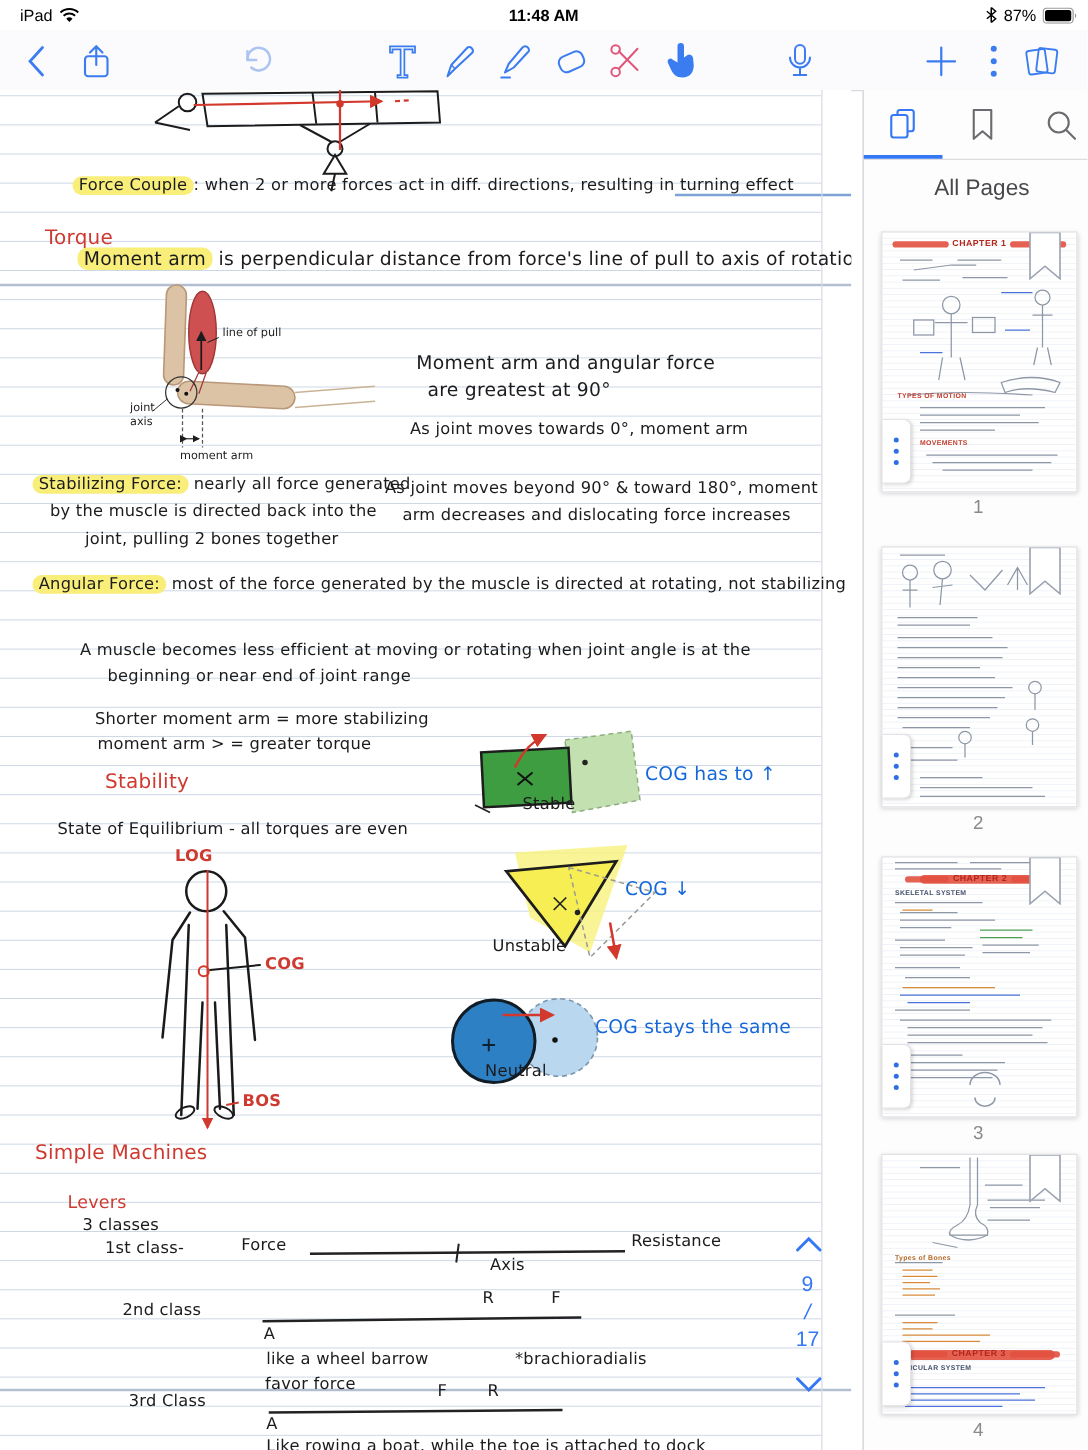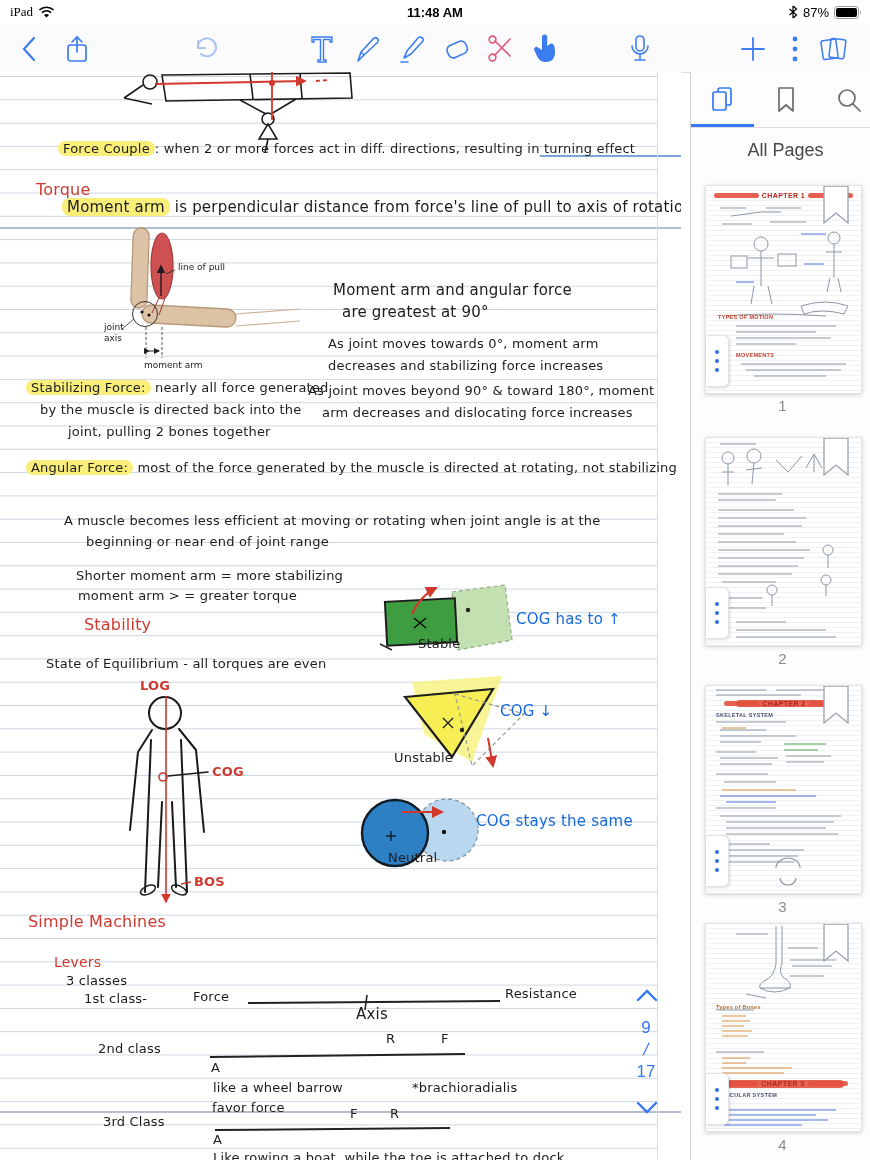--- a/index.html
+++ b/index.html
@@ -1,21 +1,21 @@
 <!DOCTYPE html>
 <html><head>
 <meta charset="utf-8">
 <style>
   html,body{margin:0;padding:0;}
   body{width:870px;height:1160px;position:relative;background:#fff;overflow:hidden;
        font-family:"Liberation Sans",sans-serif;-webkit-font-smoothing:antialiased;}
   
   .statusbar{position:absolute;left:0;top:0;width:870px;height:24px;background:#fff;
     display:flex;align-items:center;justify-content:space-between;font-size:13px;color:#000;}
-  .sb-left{display:flex;align-items:center;gap:5px;padding-left:10px;font-family:Liberation Serif, serif;}
+  .sb-left{display:flex;align-items:center;gap:5px;padding-left:16px;}
   .sb-right{display:flex;align-items:center;gap:5px;padding-right:8px;}
   .sb-time{position:absolute;left:0;right:0;text-align:center;font-weight:700;font-size:13px;}
   
   .toolbar{position:absolute;left:0;top:24px;width:870px;height:48px;background:#fbfbfd;
     border-bottom:1px solid #d9d9de;}
   .tbtn{position:absolute;top:8px;width:34px;height:34px;display:flex;align-items:center;justify-content:center;cursor:pointer;}
   
   .canvas{position:absolute;left:0;top:72px;width:681px;height:1088px;background:#fff;overflow:hidden;}
   .ruled{position:absolute;left:0;top:0;width:657px;height:1088px;
     background-image:linear-gradient(to bottom,transparent 0,transparent 22.3px,#ccd7e4 22.3px,#ccd7e4 23.3px);
@@ -24,21 +24,21 @@
   .divider-blue{position:absolute;left:540px;top:83px;width:141px;height:2px;background:#7ea3d6;}
   .divider-gray1{position:absolute;left:0;top:155px;width:681px;height:2px;background:#b3bfce;}
   .divider-gray2{position:absolute;left:0;top:1039px;width:681px;height:2px;background:#b3bfce;}
   .hw{position:absolute;white-space:nowrap;font-family:"DejaVu Sans",sans-serif;
       font-size:13px;color:#1c1c1e;letter-spacing:.2px;}
   .red{color:#cf3a30;}
   .blue{color:#1668d9;font-weight:500;}
   .hl{background:#f8ee79;border-radius:8px;padding:0 5px;}
   .h16{font-size:16px;}
   .h15{font-size:15px;}
-  .h11{font-size:15px;}
+  .h11{font-size:13px;margin-left:36px;}
   .h9{font-size:9px;letter-spacing:0;}
   .sketch{position:absolute;left:0;top:0;}
   
   .pagenav{position:absolute;color:#3478f6;font-size:17px;font-weight:500;text-align:center;}
   
   .sidebar{position:absolute;left:681px;top:72px;width:189px;height:1088px;background:#fdfdfd;
     border-left:1px solid #cfd0d4;margin-left:9px;}
   .side-tabs{position:absolute;left:0;top:0;width:189px;height:55px;display:flex;border-bottom:1px solid #dddde1;}
   .side-tab{flex:1;display:flex;align-items:center;justify-content:center;cursor:pointer;position:relative;}
   .tab-underline{position:absolute;left:0;bottom:0;width:63px;height:3px;background:#3478f6;}
@@ -268,21 +268,20 @@
   <div class="hw red h16" style="left:36px;top:108px">Torque</div>
   <div class="hw h15" style="left:62px;top:126px"><span class="hl">Moment arm</span> <span>is perpendicular distance from force's line of pull to axis of rotation</span></div>
 
   <div class="hw h9" style="left:178px;top:190px">line of pull</div>
   <div class="hw h9" style="left:104px;top:250px;white-space:normal;width:26px;line-height:1.2">joint axis</div>
   <div class="hw h9" style="left:144px;top:288px">moment arm</div>
 
   <div class="hw h15" style="left:333px;top:209px">Moment arm and angular force</div>
   <div class="hw h15" style="left:342px;top:231px">are greatest at 90°</div>
   <div class="hw" style="left:328px;top:264px">As joint moves towards 0°, moment arm</div>
-  <div class="hw" style="left:328px;top:286px">decreases and stabilizing force increases</div>
 
   <div class="hw" style="left:26px;top:308px"><span class="hl">Stabilizing Force:</span> <span>nearly all force generated</span></div>
   <div class="hw" style="left:40px;top:330px">by the muscle is directed back into the</div>
   <div class="hw" style="left:68px;top:352px">joint, pulling 2 bones together</div>
   <div class="hw" style="left:308px;top:311px">As joint moves beyond 90° &amp; toward 180°, moment</div>
   <div class="hw" style="left:322px;top:333px">arm decreases and dislocating force increases</div>
 
   <div class="hw" style="left:26px;top:388px"><span class="hl">Angular Force:</span> <span>most of the force generated by the muscle is directed at rotating, not stabilizing</span></div>
   <div class="hw" style="left:64px;top:441px">A muscle becomes less efficient at moving or rotating when joint angle is at the</div>
   <div class="hw" style="left:86px;top:462px">beginning or near end of joint range</div>

